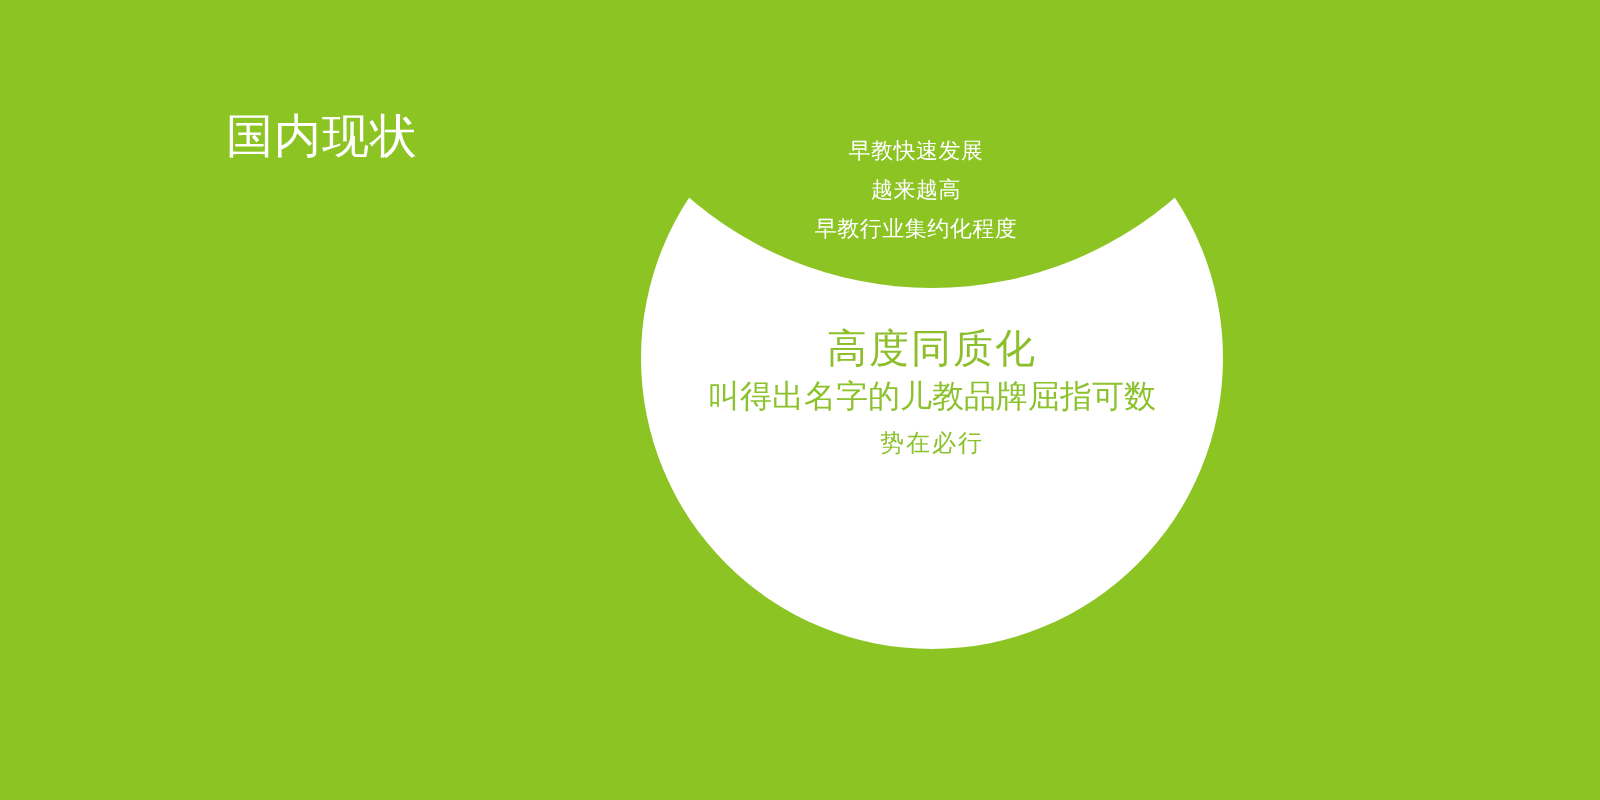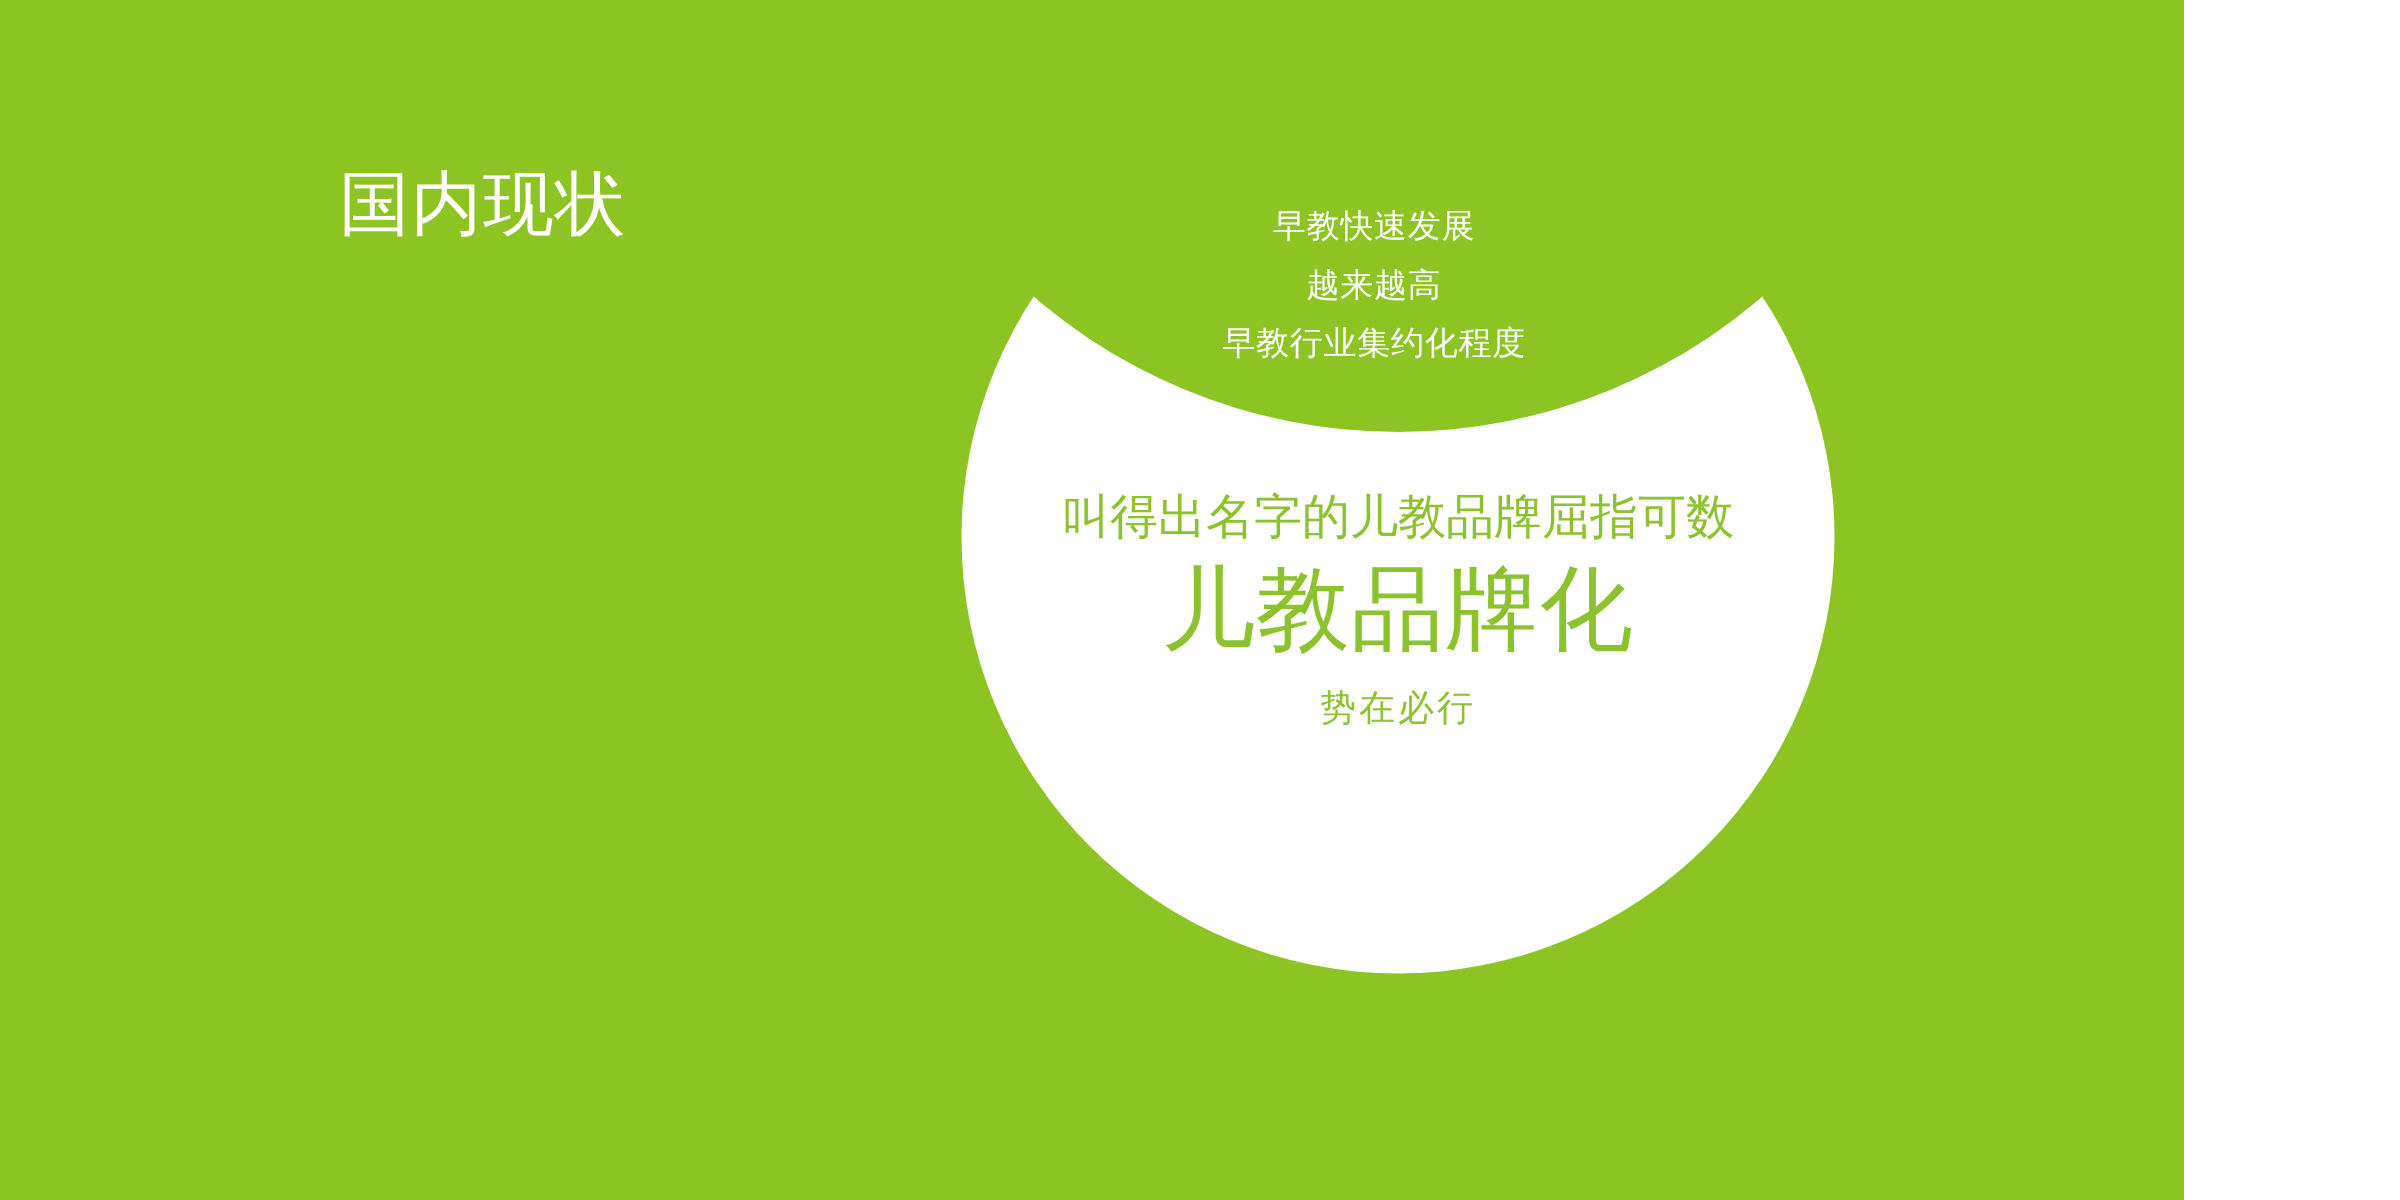--- a/index.html
+++ b/index.html
@@ -8,21 +8,21 @@
   }
   body {
     width: 1600px;
     height: 800px;
     overflow: hidden;
     font-family: "Liberation Sans", "DejaVu Sans", sans-serif;
   }
 
   #slide {
     position: relative;
-    width: 1456px;
+    width: 1600px;
     height: 800px;
     background: #8cc424;
     overflow: hidden;
   }
 
   
   #section-title {
     position: absolute;
     left: 226px;
     top: 112px;
@@ -118,18 +118,18 @@
 
   <div id="section-title">国内现状</div>
 
   <div id="top-callout" class="text-stack">
     <div class="line">早教快速发展</div>
     <div class="line">越来越高</div>
     <div class="line">早教行业集约化程度</div>
   </div>
 
   <div id="inner-callout" class="text-stack">
+    <div class="headline-1">高度同质化</div>
     <div class="sub-1">叫得出名字的儿教品牌屈指可数</div>
-    <div class="headline-2">儿教品牌化</div>
     <div class="sub-2">势在必行</div>
   </div>
 
 </div>
 
 </body></html>

